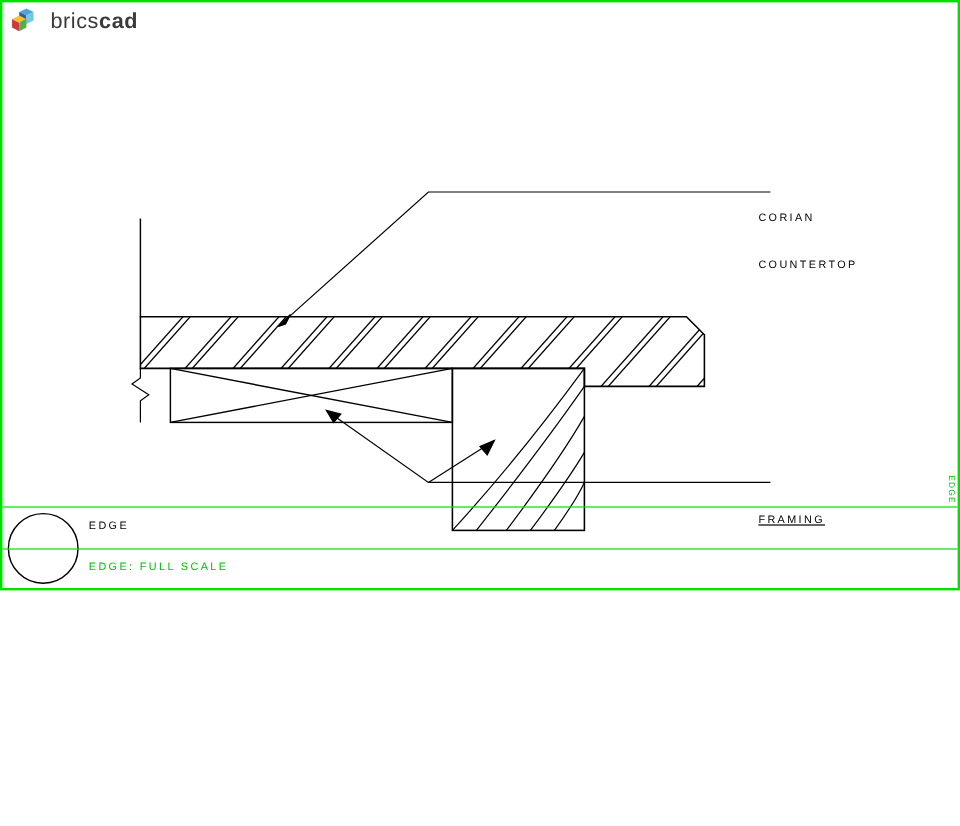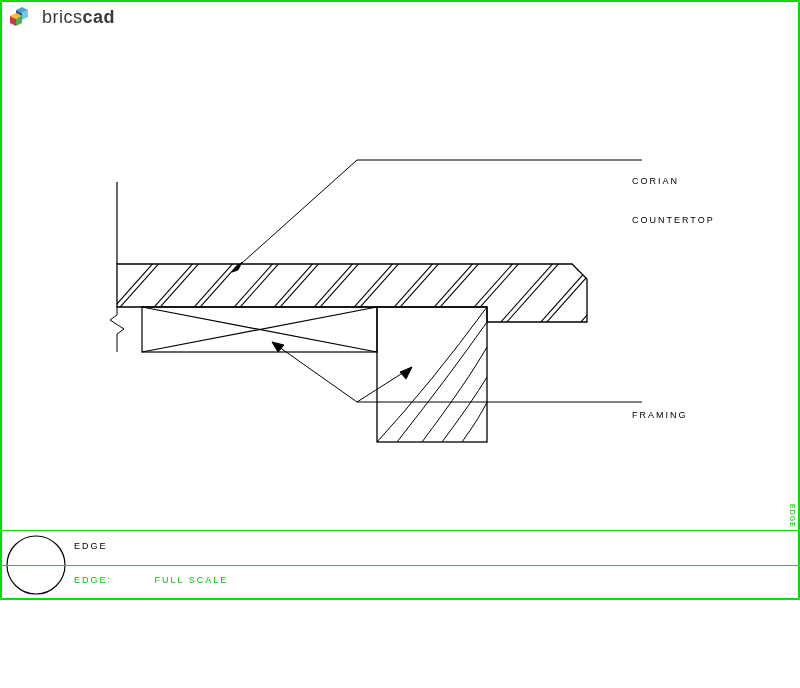--- a/index.html
+++ b/index.html
@@ -1,18 +1,18 @@
 <!DOCTYPE html>
 <html><head>
 <meta charset="utf-8">
 <style>
   * { box-sizing: border-box; margin: 0; padding: 0; }
   html, body { width: 800px; height: 688px; font-family: Arial, sans-serif; }
   .frame {
-    width: 800px; height: 600px;
+    width: 800px; height: 492px;
     border: 2px solid #00e000;
     position: relative;
     background: #fff;
   }
   .logo {
     position: absolute;
     top: 4px; left: 8px;
     display: flex; align-items: center; gap: 4px;
   }
   .logo-cubes {
@@ -42,21 +42,21 @@
     position: absolute; left: 2px; top: 2px;
   }
   .title-edge {
     position: absolute; left: 72px; top: 10px;
     font-size: 9px; letter-spacing: 2px; color: #000;
   }
   .title-scale {
     position: absolute; left: 72px; top: 44px;
     font-size: 9px; letter-spacing: 2px; color: #00c000;
   }
-  .title-scale .val { margin-left: 38px; }
+  .title-scale .val { }
   .side-text {
     position: absolute;
     right: 2px; bottom: 70px;
     font-size: 7px; color: #00c000;
     writing-mode: vertical-rl;
     letter-spacing: 1px;
   }
   .callout {
     position: absolute;
     font-size: 9px; letter-spacing: 2px; color: #000;
@@ -165,21 +165,21 @@
         <polyline points="390,335 335,370"></polyline>
         <polygon points="390,335 384,347 378,340" fill="#000"></polygon>
       </g>
     </svg>
 
     
     <div class="callout" style="left:630px; top:120px;">
       <span>CORIAN</span><br>
       <span>COUNTERTOP</span>
     </div>
-    <div class="callout" style="left:630px; top:354px;">
+    <div class="callout" style="left:630px; top:372px;text-decoration:underline;">
       <span>FRAMING</span>
     </div>
   </div>
 
   <div class="side-text">EDGE</div>
 
   <div class="titleblock">
     <svg class="circle" width="64" height="64">
       <circle cx="32" cy="32" r="29" fill="none" stroke="#000" stroke-width="1.2"></circle>
     </svg>

